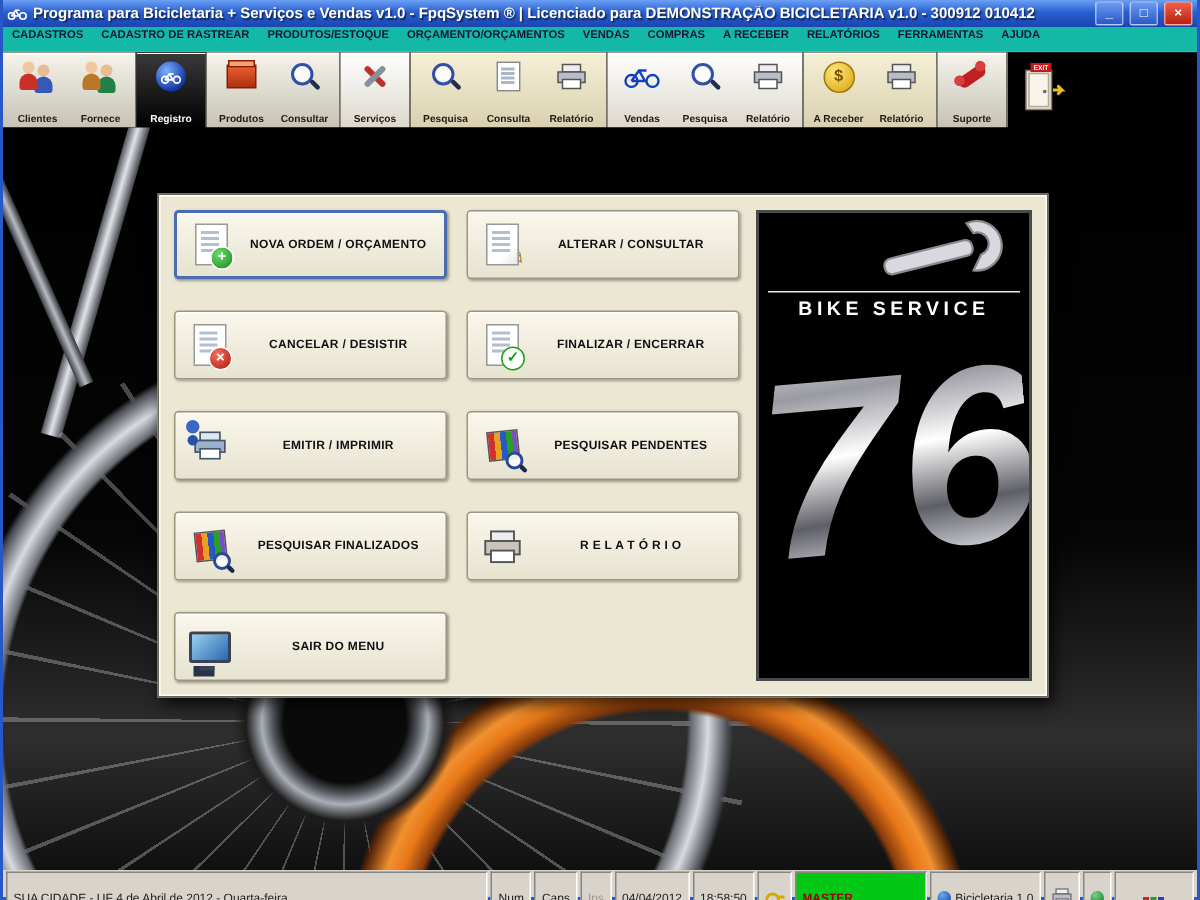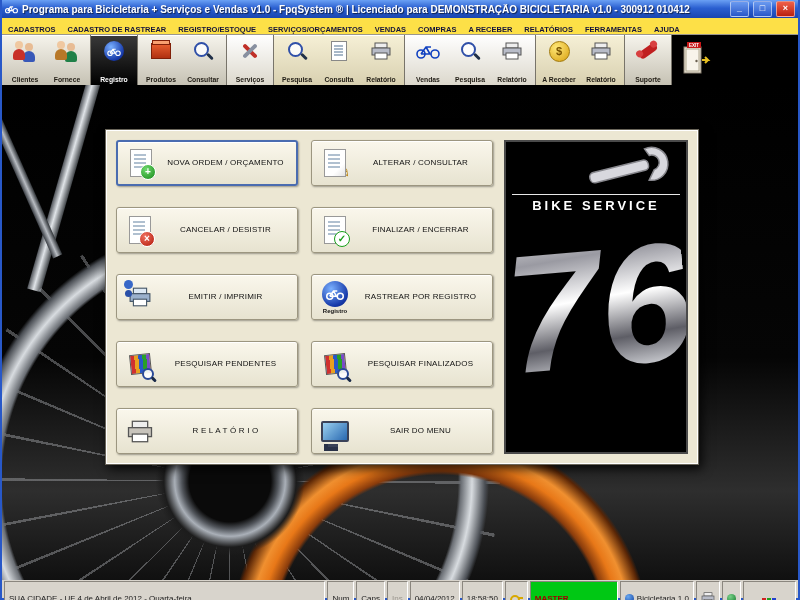--- a/index.html
+++ b/index.html
@@ -7,21 +7,21 @@
   #app{width:800px;height:600px;box-sizing:border-box;border:2px solid #2858c8;border-top:none;display:flex;flex-direction:column;background:#000;}
 
   
   #titlebar{height:18px;flex:none;background:linear-gradient(180deg,#6aa0f4 0%,#2a5fd0 45%,#1a46b0 100%);display:flex;align-items:center;padding:0 3px;gap:4px;}
   #title-icon{width:13px;height:13px;flex:none;display:flex;align-items:center;justify-content:center;}
   #title-text{flex:1;color:#fff;font-size:10px;font-weight:bold;white-space:nowrap;overflow:hidden;text-shadow:1px 1px 1px rgba(0,0,0,.6);}
   .winbtn{width:17px;height:14px;flex:none;border:1px solid rgba(255,255,255,.5);border-radius:2px;color:#fff;font-size:9px;line-height:12px;text-align:center;background:linear-gradient(#6a9af0,#2a58c8);font-weight:bold;}
   .winbtn.close{background:linear-gradient(#f06048,#b82010);}
 
   
-  #menubar{height:16px;flex:none;background:#fde047;border-bottom:1px solid #9a968e;display:flex;align-items:flex-end;font-size:7.5px;font-weight:bold;color:#14143c;}
+  #menubar{height:16px;flex:none;background:#14b8a6;border-bottom:1px solid #9a968e;display:flex;align-items:flex-start;font-size:7.5px;font-weight:bold;color:#14143c;}
   .menu-item{padding:0 6px;white-space:nowrap;cursor:default;}
 
   
   #toolbar{height:50px;flex:none;display:flex;align-items:stretch;background:#000;}
   .tgroup{display:flex;align-items:stretch;background:linear-gradient(#f6f4ec,#c6c2b4);border-right:1px solid #78746a;box-shadow:inset 0 1px 0 #fff;padding:1px 2px;}
   .tgroup.dark{background:linear-gradient(#3a3a3a,#000);}
   .tgroup.white{background:linear-gradient(#fff,#dcd8cc);}
   .tgroup.cream{background:linear-gradient(#f6f0d6,#d8d0b0);}
   .titem{width:42px;display:flex;flex-direction:column;align-items:center;justify-content:space-between;padding:2px 0 1px;cursor:pointer;}
   .titem .ico{height:26px;display:flex;align-items:center;justify-content:center;position:relative;}
@@ -64,21 +64,21 @@
   .fork-a{position:absolute;left:58px;top:-30px;width:14px;height:240px;transform:rotate(16deg);
     background:linear-gradient(90deg,#50545a,#e0e4e8 45%,#404448);}
   .fork-b{position:absolute;left:10px;top:-20px;width:10px;height:200px;transform:rotate(-24deg);
     background:linear-gradient(90deg,#3a3e44,#b8bcc2 50%,#303438);}
 
   
   #panel{position:absolute;left:103px;top:44px;width:594px;height:336px;box-sizing:border-box;background:#ece7d3;border:1px solid #6a665a;box-shadow:3px 4px 10px rgba(0,0,0,.8),inset 0 0 0 1px #fff;padding:10px;display:flex;gap:10px;}
   #btn-grid{width:378px;flex:none;display:grid;grid-template-columns:182px 182px;column-gap:13px;align-content:space-between;}
   .btn{height:46px;box-sizing:border-box;background:linear-gradient(180deg,#faf7ec,#e7e3d0);border:1px solid #9c9680;border-radius:3px;box-shadow:inset 0 1px 0 #fff,1px 1px 2px rgba(0,0,0,.35);display:flex;align-items:center;padding:0 7px;gap:5px;cursor:pointer;}
   .btn.focused{border:2px solid #4a6cb0;}
-  .btn .blbl{flex:1;text-align:center;font-size:8px;font-weight:normal;color:#101010;letter-spacing:.2px;line-height:1.2;}
+  .btn .blbl{flex:1;text-align:center;font-size:8px;font-weight:bold;color:#101010;letter-spacing:.2px;line-height:1.2;}
   .bico{width:32px;height:38px;flex:none;position:relative;display:flex;flex-direction:column;align-items:center;justify-content:center;}
   .i-doc{width:20px;height:26px;background:linear-gradient(135deg,#fff 70%,#e4e4e4);border:1px solid #999;position:relative;}
   .i-doc::before{content:"";position:absolute;left:3px;top:4px;width:12px;height:1.5px;background:#b0c0d0;box-shadow:0 4px 0 #b0c0d0,0 8px 0 #b0c0d0,0 12px 0 #b0c0d0;}
   .badge{position:absolute;right:1px;bottom:2px;width:14px;height:14px;border-radius:50%;color:#fff;font-size:10px;font-weight:bold;line-height:14px;text-align:center;border:1px solid #fff;box-sizing:content-box;}
   .badge.green{background:radial-gradient(circle at 35% 30%,#6cd86c,#1a8a1a);}
   .badge.red{background:radial-gradient(circle at 35% 30%,#f07060,#b01808);}
   .badge.check{background:#fff;color:#18a018;border:1px solid #18a018;}
   .i-pencil::before{content:"✎";font-size:19px;color:#b8861b;position:absolute;right:0;bottom:0;transform:rotate(8deg);}
   .i-pens{width:19px;height:18px;transform:rotate(-6deg);background:repeating-linear-gradient(90deg,#d03030 0 4px,#e8a020 4px 8px,#2858c8 8px 12px,#28a028 12px 16px,#7a4cc8 16px 19px);border:1px solid #555;}
   .mini-search{position:absolute;right:0;bottom:1px;width:14px;height:14px;}
@@ -132,22 +132,22 @@
     </span>
     <span id="title-text">Programa para Bicicletaria + Serviços e Vendas v1.0 - FpqSystem ® | Licenciado para  DEMONSTRAÇÃO BICICLETARIA v1.0 - 300912 010412</span>
     <span class="winbtn">_</span>
     <span class="winbtn">□</span>
     <span class="winbtn close">×</span>
   </div>
 
   <div id="menubar">
     <span class="menu-item">CADASTROS</span>
     <span class="menu-item">CADASTRO DE RASTREAR</span>
-    <span class="menu-item">REGISTRO/ESTOQUE</span>
-    <span class="menu-item">SERVIÇOS/ORÇAMENTOS</span>
+    <span class="menu-item">PRODUTOS/ESTOQUE</span>
+    <span class="menu-item">ORÇAMENTO/ORÇAMENTOS</span>
     <span class="menu-item">VENDAS</span>
     <span class="menu-item">COMPRAS</span>
     <span class="menu-item">A RECEBER</span>
     <span class="menu-item">RELATÓRIOS</span>
     <span class="menu-item">FERRAMENTAS</span>
     <span class="menu-item">AJUDA</span>
   </div>
 
   <div id="toolbar">
     <div class="tgroup">
@@ -339,33 +339,20 @@
             <span class="i-emit-person"></span>
             <svg width="22" height="20" viewBox="0 0 20 18">
                 <rect x="4" y="1" width="12" height="5" fill="#dce8f4" stroke="#456"></rect>
                 <rect x="1" y="6" width="18" height="7" fill="#9ab0cc" stroke="#456"></rect>
                 <rect x="4" y="11" width="12" height="6" fill="#fff" stroke="#456"></rect>
               </svg>
           </span>
           <span class="blbl">EMITIR / IMPRIMIR</span>
         </div>
 
-        <div class="btn">
-          <span class="bico">
-            <span class="i-sphere-lg">
-              <svg width="18" height="12" viewBox="0 0 24 16">
-                  <circle cx="5" cy="11" r="4" fill="none" stroke="#fff" stroke-width="2"></circle>
-                  <circle cx="19" cy="11" r="4" fill="none" stroke="#fff" stroke-width="2"></circle>
-                  <path d="M5 11 L10 4 H15 M10 4 L14 11 H5" fill="none" stroke="#fff" stroke-width="2"></path>
-                </svg>
-            </span>
-            <span class="sub">Registro</span>
-          </span>
-          <span class="blbl">RASTREAR POR REGISTRO</span>
-        </div>
 
         <div class="btn">
           <span class="bico">
             <span class="i-pens"></span>
               <span class="mini-search"></span>
           </span>
           <span class="blbl">PESQUISAR PENDENTES</span>
         </div>
 
         <div class="btn">

